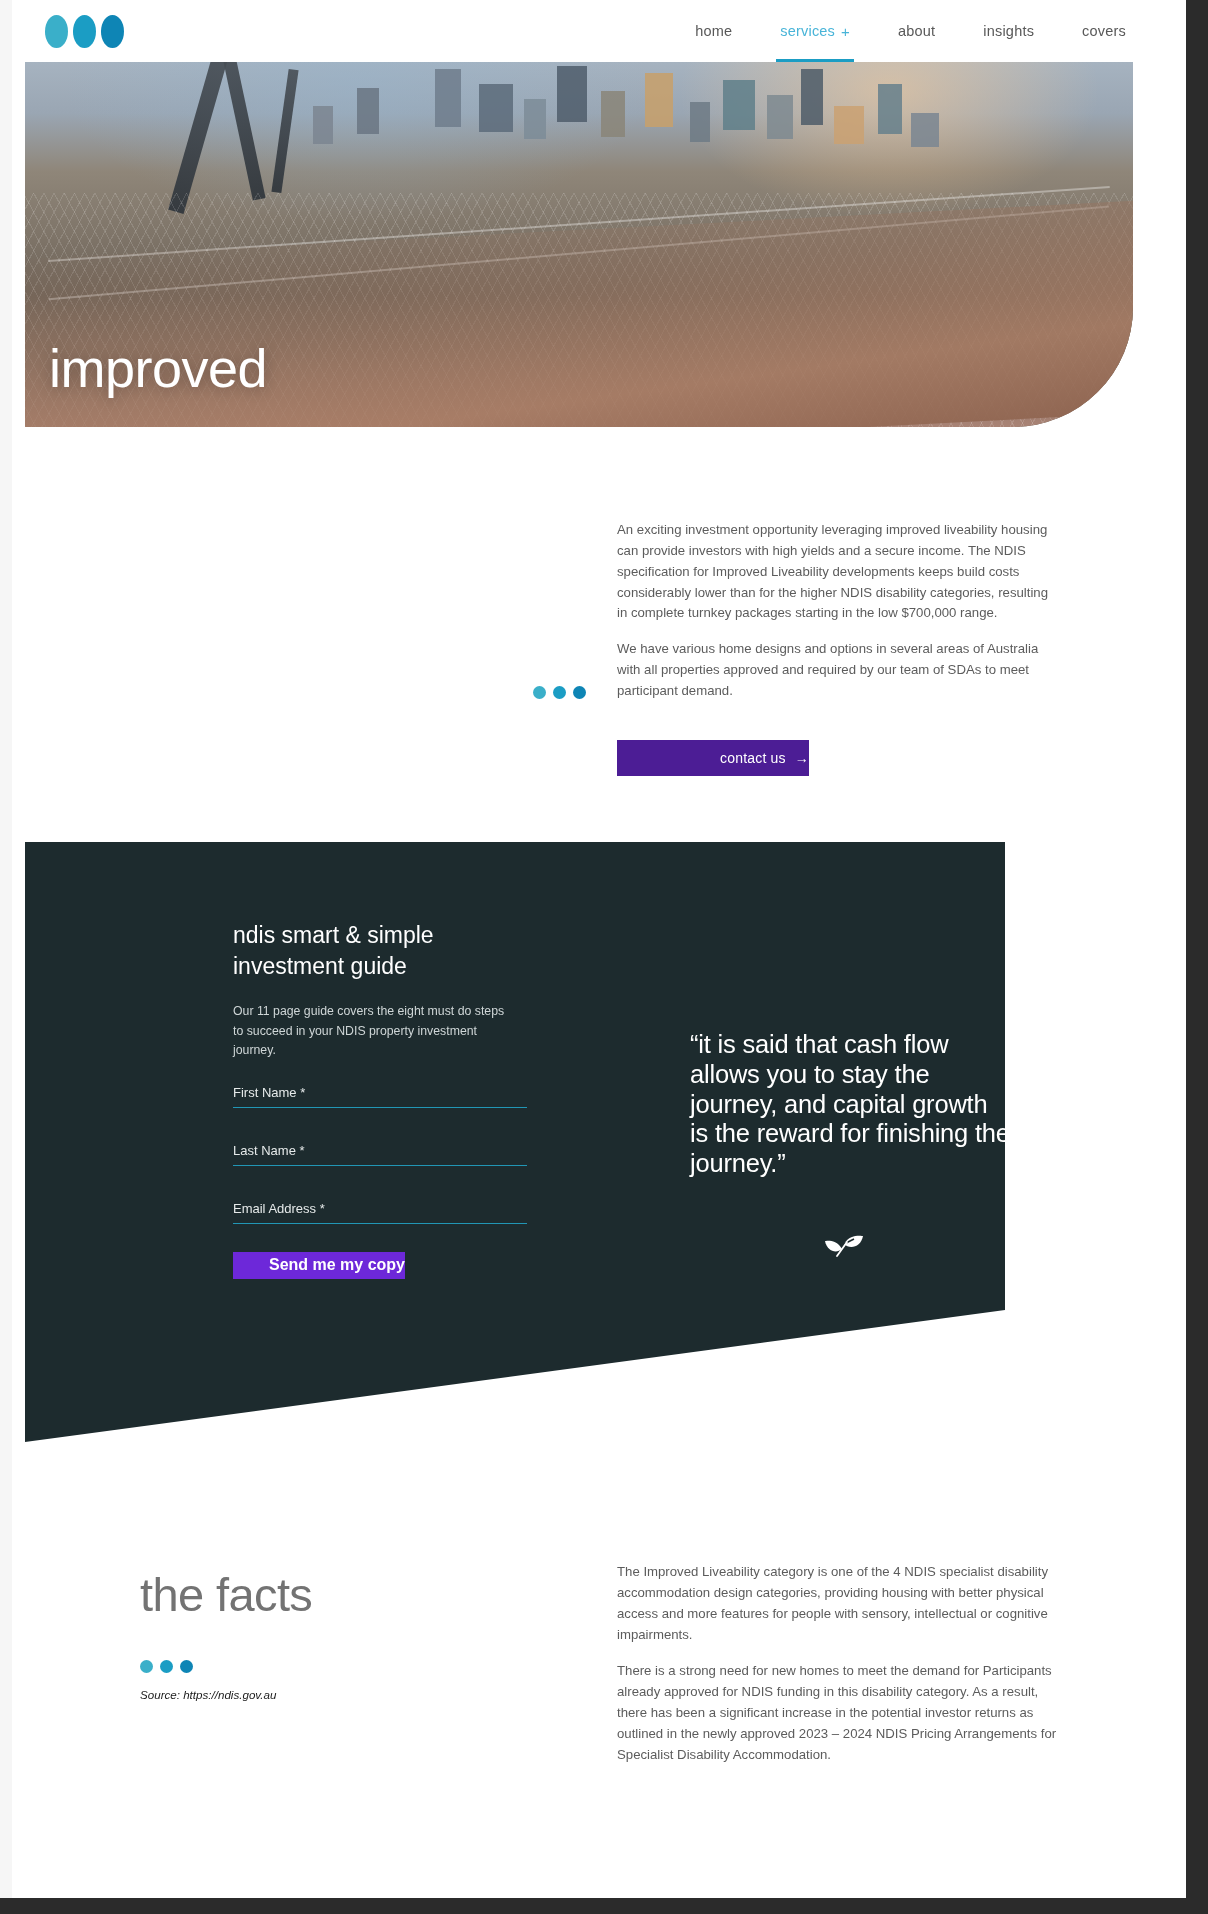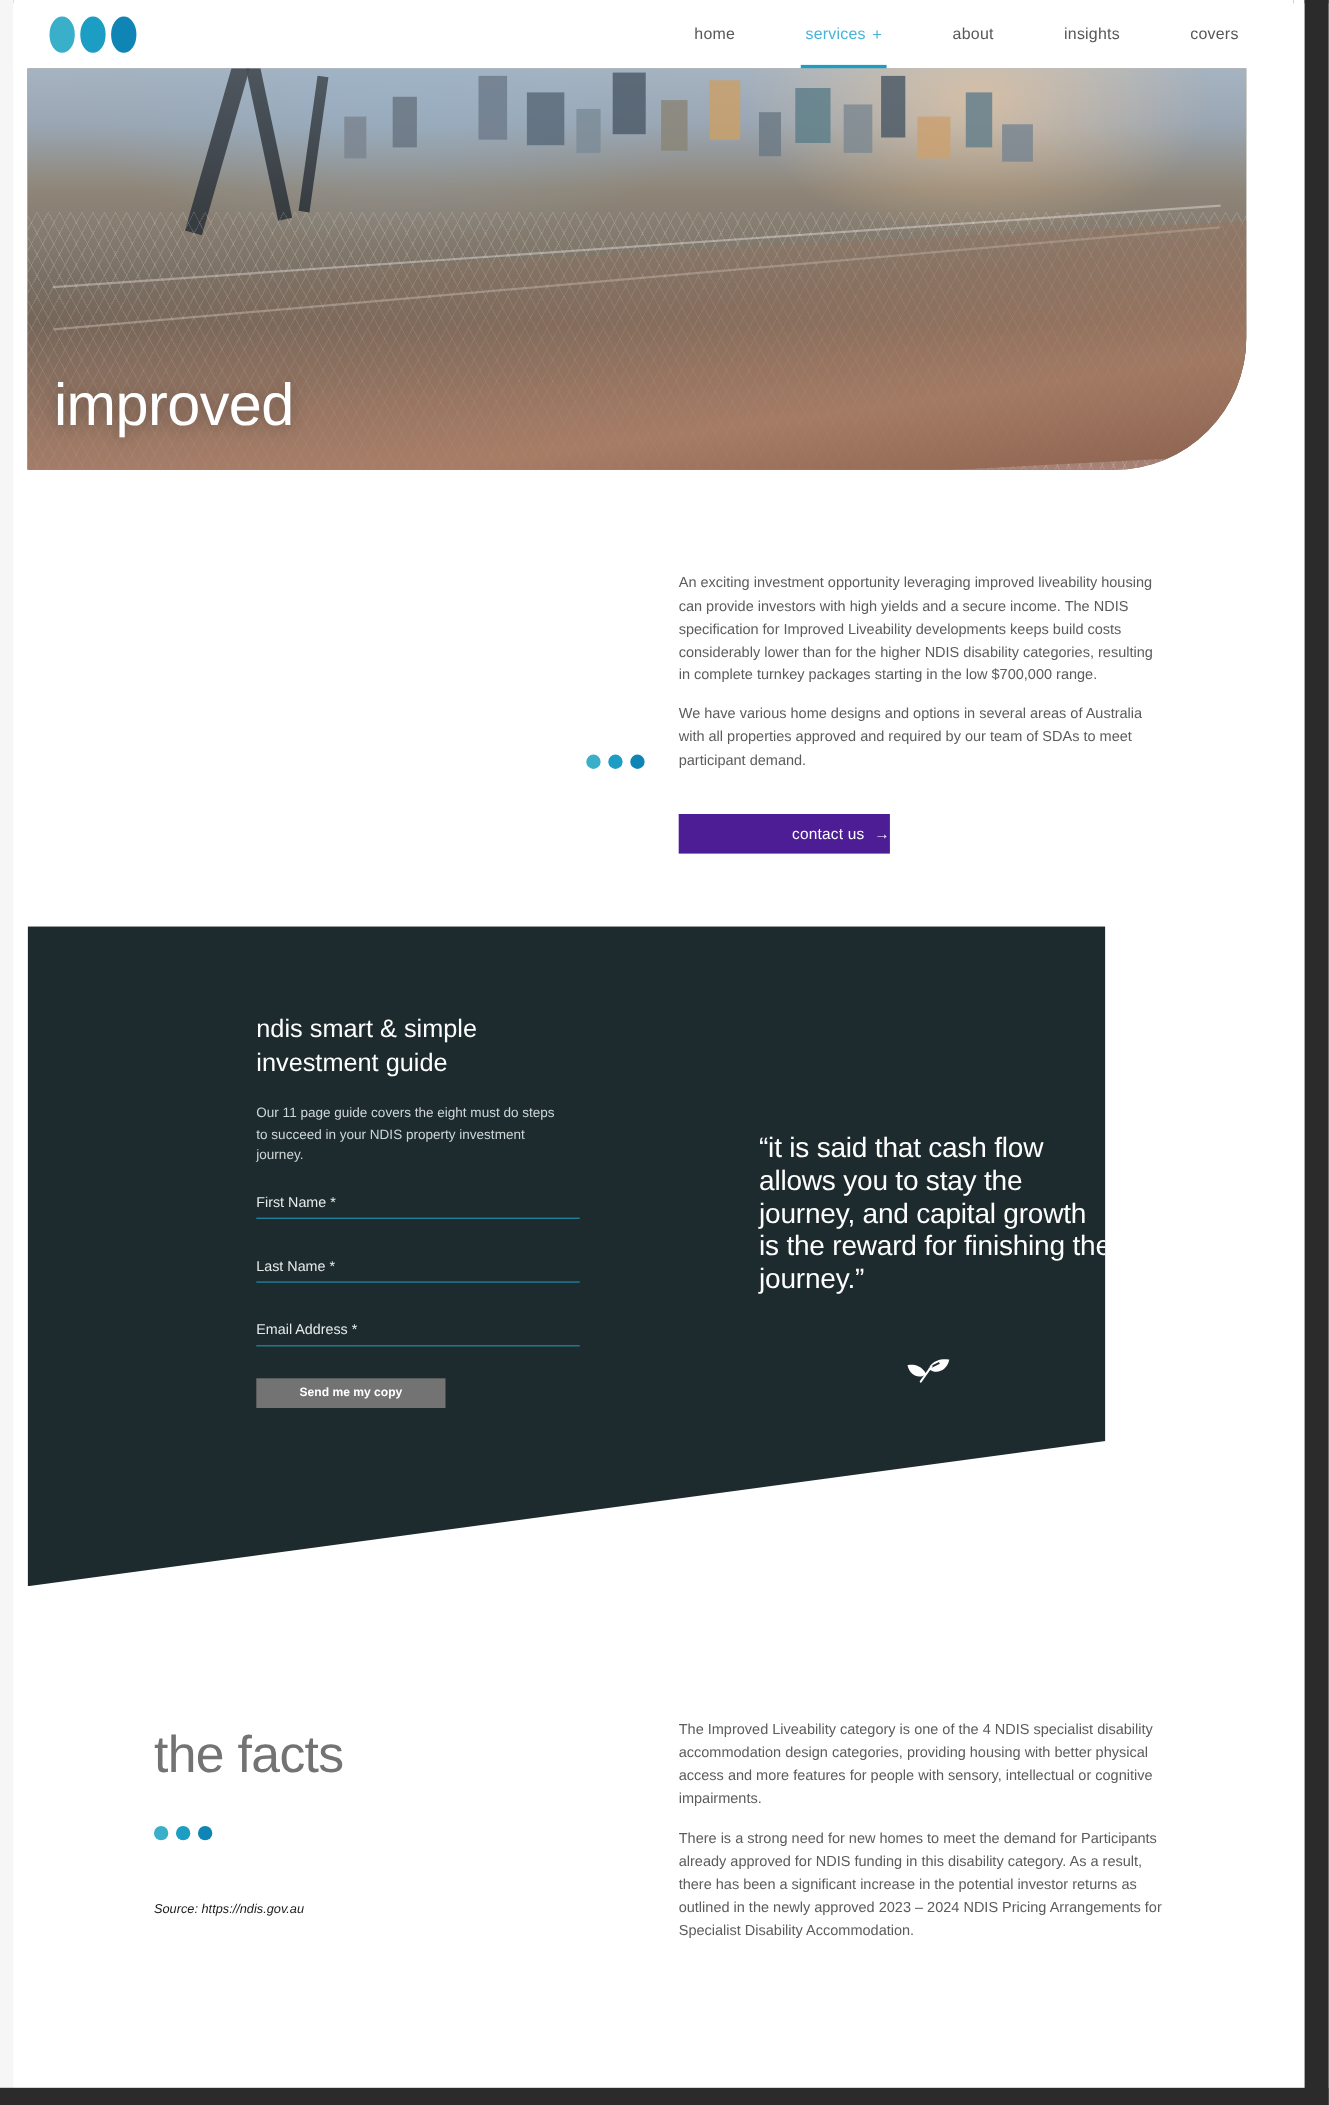--- a/index.html
+++ b/index.html
@@ -50,21 +50,21 @@
   }
   .logo-dot.d1 { background: #3aafc9; }
   .logo-dot.d2 { background: #1b9dc4; }
   .logo-dot.d3 { background: #0e85b5; }
 
   .nav {
     margin-left: auto;
     margin-right: 50px;
     display: flex;
     align-items: center;
-    gap: 64px;
+    gap: 48px;
     height: 62px;
   }
   .nav-item {
     font-size: 14.5px;
     color: #585858;
     letter-spacing: .2px;
     height: 62px;
     display: flex;
     align-items: center;
     cursor: pointer;
@@ -246,28 +246,29 @@
     color: #ffffff;
     font-family: "Liberation Sans", sans-serif;
     font-size: 13px;
     padding: 0 0 5px 0;
     outline: none;
   }
   .field input::placeholder { color: #e6eaea; opacity: 1; }
   .btn-send {
     width: 172px;
     height: 27px;
-    background: #737373;
+    background: #6d28d9;
     color: #ffffff;
     border: none;
     font-family: "Liberation Sans", sans-serif;
-    font-size: 11px;
+    font-size: 16px;
     font-weight: 700;
     cursor: pointer;
     margin-top: -6px;
+    text-align: right;
   }
 
   .quote {
     position: absolute;
     left: 665px; top: 188px;
     width: 320px;
     color: #ffffff;
     font-size: 25.5px;
     line-height: 1.17;
     font-weight: 400;
@@ -291,21 +292,20 @@
     font-weight: 400;
     letter-spacing: -.6px;
   }
   .facts-dots { left: 140px; top: 1660px; }
   .facts-source {
     position: absolute;
     left: 140px; top: 1688px;
     font-size: 11.6px;
     font-style: italic;
     color: #1b1b1b;
-    margin-top: 41px;
   }
   .facts-body {
     position: absolute;
     left: 617px; top: 62px;
     width: 440px;
     font-size: 13.2px;
     line-height: 1.58;
     color: #5c5c5c;
   }
   .facts-body p + p { margin-top: 16px; }

